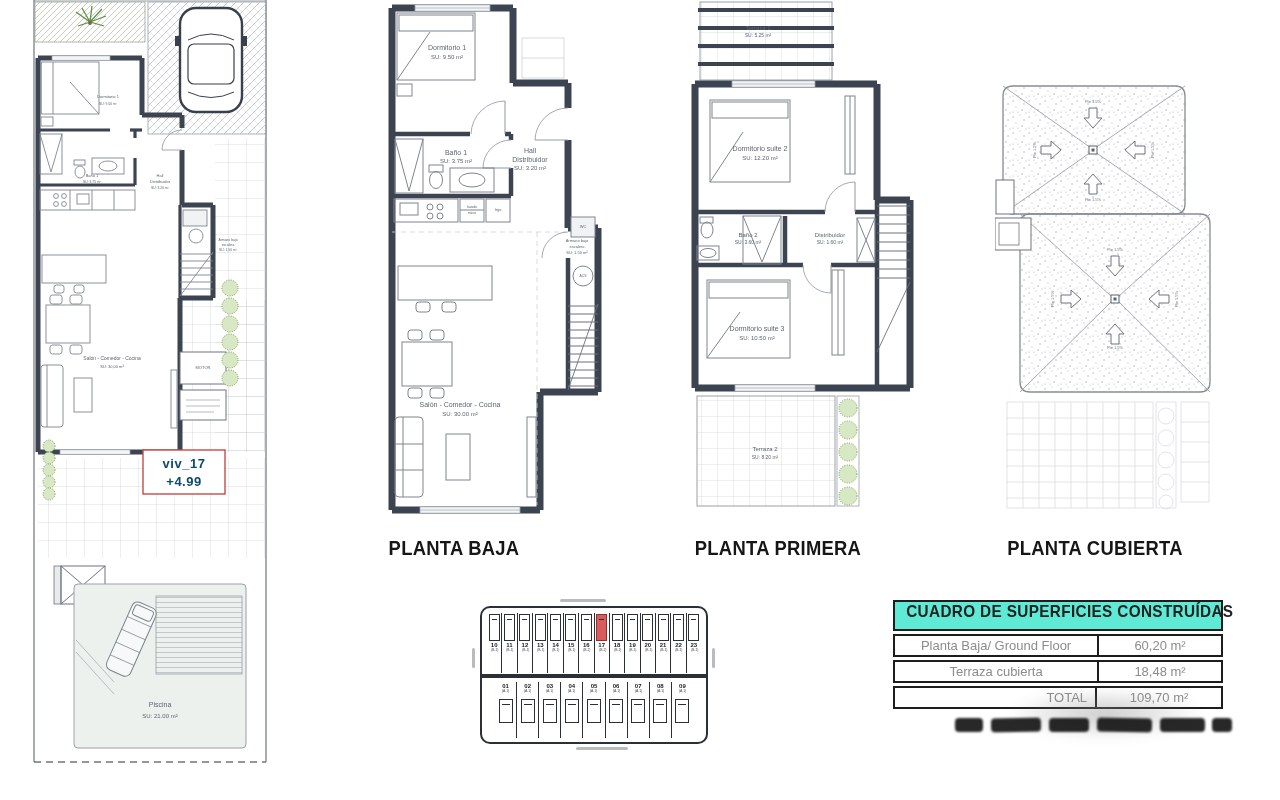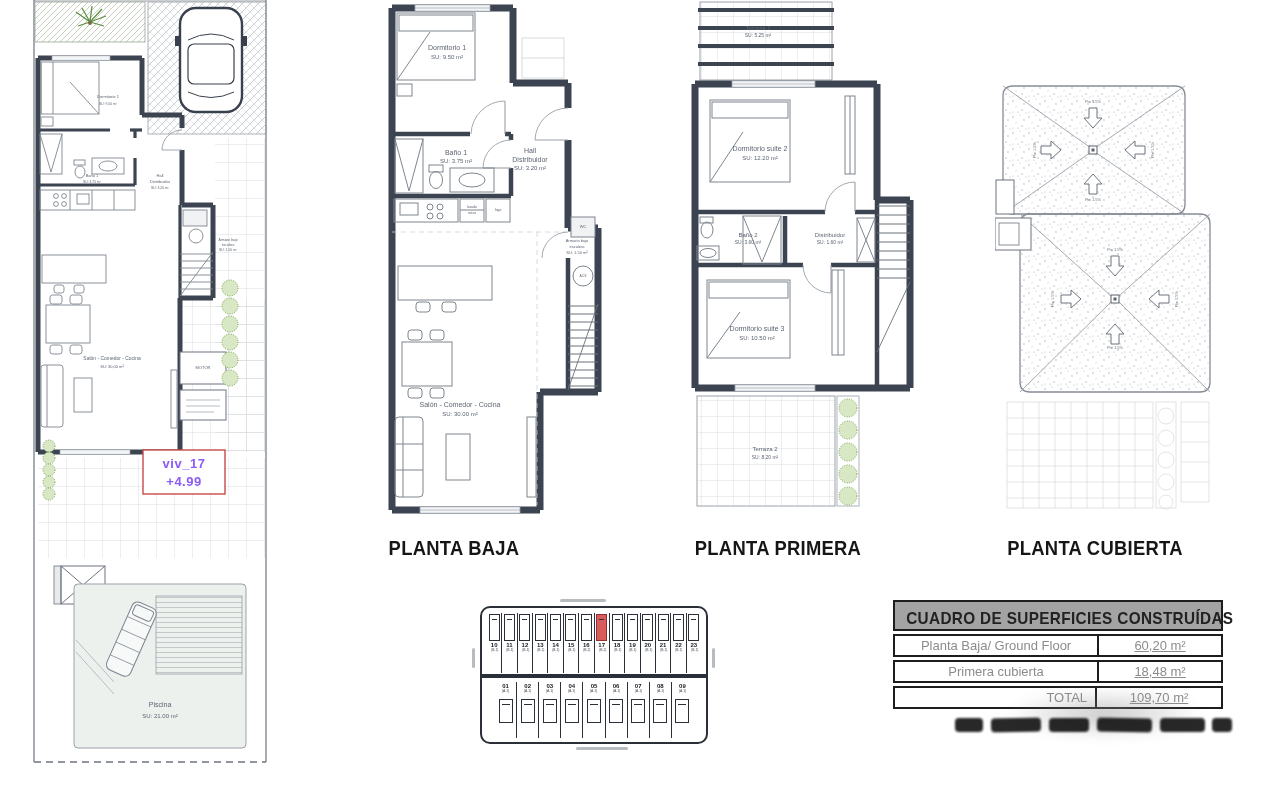--- a/index.html
+++ b/index.html
@@ -7,21 +7,21 @@
           font-family:"Liberation Sans",sans-serif;}
   svg{position:absolute;}
   .plan-title{position:absolute;top:537px;font-size:20px;font-weight:800;color:#161616;
               letter-spacing:.3px;white-space:nowrap;transform:translateX(-50%) scaleX(.92);}
   .lbl{position:absolute;color:#5d6572;text-align:center;white-space:nowrap;
        transform:translate(-50%,-50%);font-size:7px;line-height:1;}
   .lbl.s6{font-size:6px;}
   .lbl.s5{font-size:8px;transform:translate(-50%,-50%) scale(.62);}
   .lbl.s4{font-size:8px;transform:translate(-50%,-50%) scale(.5);}
   .lbl.s35{font-size:8px;transform:translate(-50%,-50%) scale(.42);}
-  .lbl.red{color:#8b5cf6;font-size:13px;font-weight:700;letter-spacing:.5px;}
+  .lbl.red{color:#0c4a6e;font-size:13px;font-weight:700;letter-spacing:.5px;}
   .slope{position:absolute;font-size:8px;color:#6d7480;white-space:nowrap;
          transform:translate(-50%,-50%) scale(.5);}
   .slope.vert{transform:translate(-50%,-50%) rotate(-90deg) scale(.5);}
 
   
   .keyplan{position:absolute;left:480px;top:606px;width:228px;height:138px;
            border:2.5px solid #2a2f38;border-radius:10px;background:#fff;box-sizing:border-box;}
   .kp-row{position:absolute;display:flex;}
   .kp-top{left:5px;right:5px;top:5px;height:60px;}
   .kp-bottom{left:13px;right:13px;top:74px;height:56px;}
@@ -31,30 +31,30 @@
   .kp-bottom .kp-shape{width:12px;height:22px;}
   .kp-shape:after{content:'';position:absolute;left:2px;right:2px;top:4px;border-top:1px solid #2a2f38;}
   .kp-shape.hl{background:#d95c5c;border-color:#8f2f2f;}
   .kp-num{font-size:6px;font-weight:700;color:#14181f;margin-top:1px;}
   .kp-type{font-size:8px;transform:scale(.42);transform-origin:center top;color:#3a3f47;}
   .kp-mid{position:absolute;left:0;right:0;top:66px;height:4px;background:#2a2f38;}
   .smudge{position:absolute;background:#9aa0a6;opacity:.7;border-radius:2px;}
 
   
   .surface-table{position:absolute;left:893px;top:600px;width:330px;}
-  .st-header{border:2.5px solid #1d1d1d;background:#a3a3a3;height:27px;display:flex;
-             align-items:flex-end;justify-content:center;padding-left:23px;}
+  .st-header{border:2.5px solid #1d1d1d;background:#5eead4;height:27px;display:flex;
+             align-items:flex-start;justify-content:center;padding-left:23px;}
   .st-header span{font-size:17px;font-weight:600;color:#222;letter-spacing:.4px;
                   transform:scaleX(.9);white-space:nowrap;}
   .st-rows{margin-top:3px;}
   .st-row{border:2px solid #1d1d1d;height:19px;margin-bottom:3px;display:flex;
           font-size:13px;color:#8c8c8c;background:#fff;}
   .st-label{width:62%;border-right:2px solid #1d1d1d;display:flex;align-items:center;
             justify-content:center;transform-origin:left center;}
-  .st-value{flex:1;display:flex;align-items:center;justify-content:center;text-decoration:underline;}
+  .st-value{flex:1;display:flex;align-items:center;justify-content:center;}
   .st-row.total .st-label{justify-content:flex-end;padding-right:8px;box-sizing:border-box;}
   
   .wm-blob{position:absolute;left:1005px;top:688px;width:200px;height:52px;
            background:radial-gradient(ellipse at center,#8a8a8a 0%,transparent 70%);
            filter:blur(6px);opacity:.45;pointer-events:none;}
   .wm-bar{position:absolute;top:718px;height:14px;background:#111;border-radius:4px;
           filter:blur(.8px);opacity:.9;pointer-events:none;}
 </style>
 </head>
 <body>
@@ -676,21 +676,21 @@
   <div class="surface-table">
     <div class="st-header">
       <span>CUADRO DE SUPERFICIES CONSTRUÍDAS</span>
     </div>
     <div class="st-rows">
       <div class="st-row">
         <div class="st-label">Planta Baja/ Ground Floor</div>
         <div class="st-value">60,20 m²</div>
       </div>
       <div class="st-row">
-        <div class="st-label">Primera cubierta</div>
+        <div class="st-label">Terraza cubierta</div>
         <div class="st-value">18,48 m²</div>
       </div>
       <div class="st-row total">
         <div class="st-label">TOTAL</div>
         <div class="st-value">109,70 m²</div>
       </div>
     </div>
   </div>
 
   <div class="wm-blob"></div>

